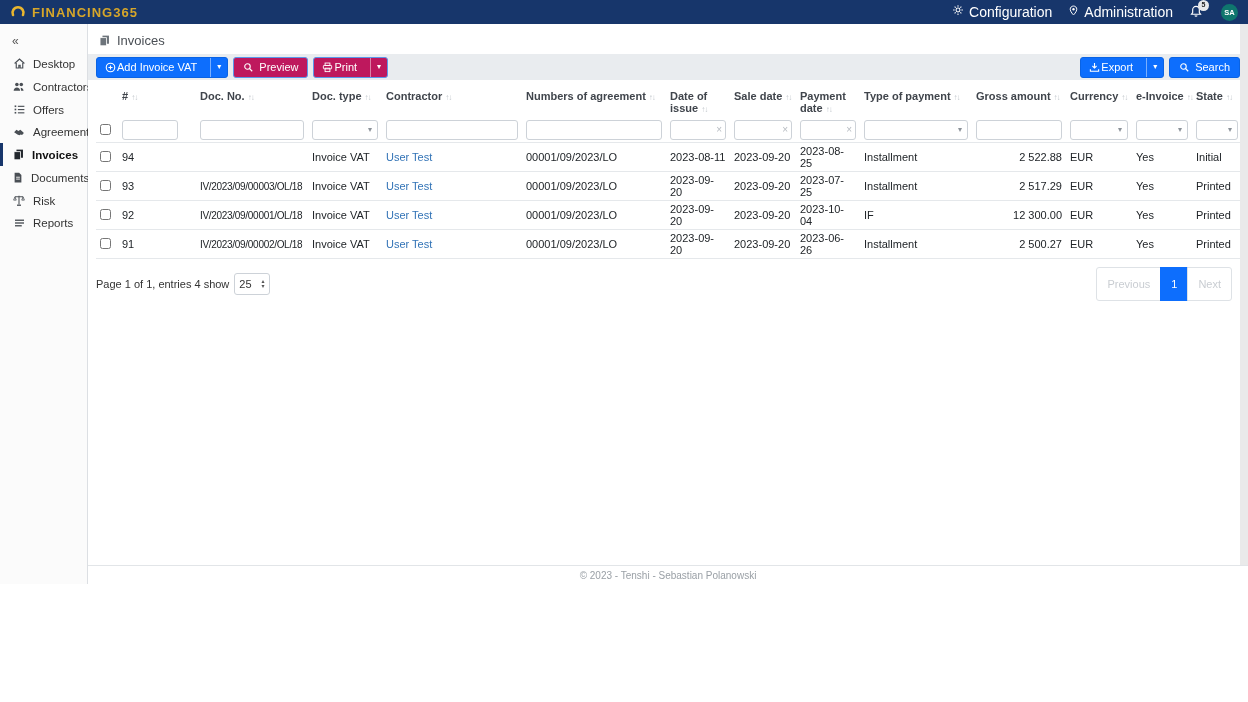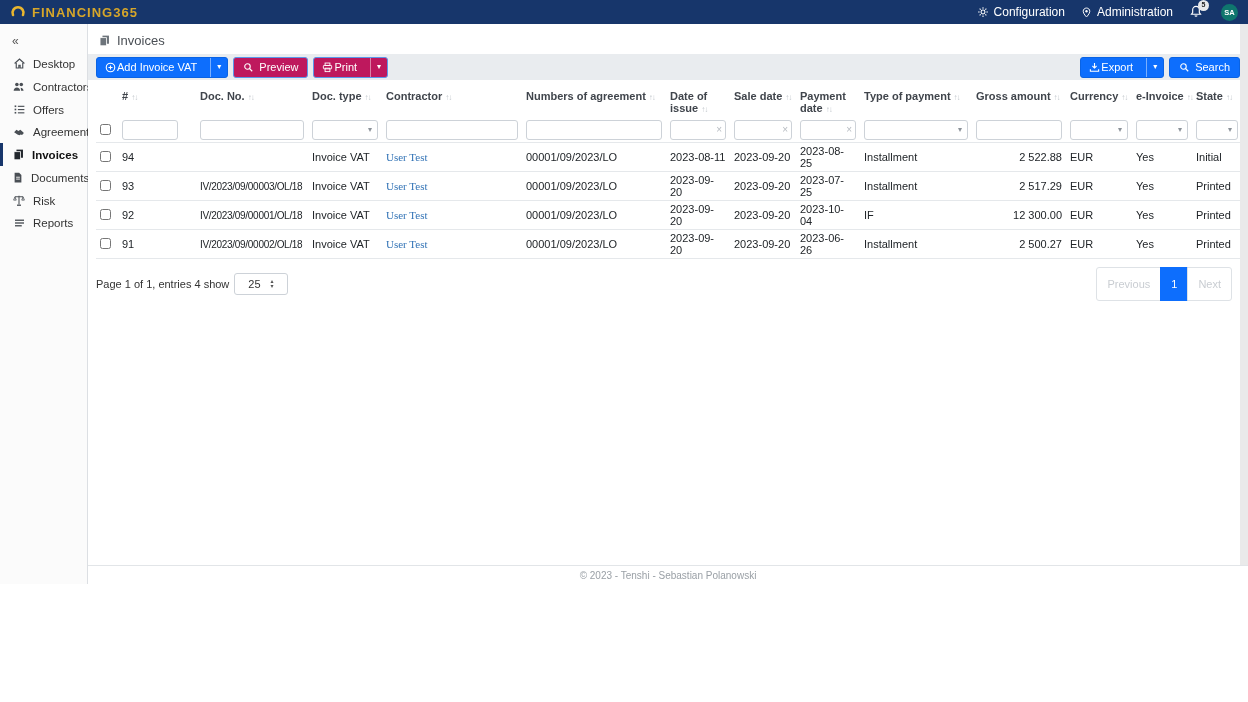--- a/index.html
+++ b/index.html
@@ -11,21 +11,21 @@
   .app { width:1248px; height:584px; display:flex; flex-direction:column; }
 
   
   .topbar {
     height:24px; background:#17366b; display:flex; align-items:center;
     padding:0 10px; color:#fff; flex:0 0 auto;
   }
   .brand { display:flex; align-items:center; gap:6px; }
   .brand-text { color:#d6a62a; font-size:13px; letter-spacing:1px; font-weight:600; }
   .top-right { margin-left:auto; display:flex; align-items:center; gap:16px; }
-  .top-link { display:flex; align-items:center; gap:5px; font-size:12px; color:#fff; cursor:pointer; }
+  .top-link { display:flex; align-items:flex-start; gap:5px; font-size:14px; color:#fff; cursor:pointer; }
   .bell-wrap { position:relative; width:16px; height:16px; }
   .badge {
     position:absolute; top:-4px; right:-4px; background:#e7e9ec; color:#222;
     font-size:7px; line-height:10px; width:11px; height:11px; text-align:center;
     border-radius:50%; font-weight:700;
   }
   .avatar {
     width:17px; height:17px; border-radius:50%; background:#0f766e; color:#fff;
     font-size:7.5px; font-weight:700; display:flex; align-items:center; justify-content:center;
   }
@@ -76,21 +76,21 @@
   th { text-align:left; font-weight:700; color:#40454c; font-size:11px; padding:4px 4px; vertical-align:top; }
   th .sort { color:#c3c8cd; font-size:8px; margin-left:3px; letter-spacing:-1px; white-space:nowrap; }
   th.nowrap { white-space:nowrap; }
   td { font-size:11px; padding:2px 4px; height:18px; vertical-align:middle; }
   tbody td { border-top:1px solid #e5e8eb; }
   tbody tr:last-child td { border-bottom:1px solid #e5e8eb; }
   .cb-cell { text-align:left; }
   input[type="checkbox"] { width:11px; height:11px; margin:0; }
   .num { text-align:right; }
   .docno { font-size:10px; letter-spacing:-0.3px; white-space:nowrap; }
-  a.link { color:#3273b6; text-decoration:none; cursor:pointer;font-family:Liberation Serif, serif; }
+  a.link { color:#3273b6; text-decoration:none; cursor:pointer; }
 
   .f-input {
     width:100%; height:20px; border:1px solid #cdd2d8; border-radius:3px;
     font-family:inherit; font-size:10.5px; padding:0 4px; background:#fff; outline:none;
   }
   .f-input.narrow { width:56px; }
   .f-wrap { position:relative; display:flex; align-items:center; }
   .f-clear {
     position:absolute; right:4px; color:#b7bcc2; font-size:10px; cursor:pointer; line-height:1;
   }
@@ -98,21 +98,21 @@
     height:20px; border:1px solid #cdd2d8; border-radius:3px; background:#fff;
     display:flex; align-items:center; justify-content:flex-end; padding:0 5px; cursor:pointer;
   }
   .f-select .caret { color:#8d939a; }
 
   
   .pagination-row { display:flex; align-items:center; padding:8px 16px 8px 8px; }
   .page-summary { display:flex; align-items:center; gap:5px; color:#333;text-align:right; }
   .size-select {
     display:flex; align-items:center; border:1px solid #cdd2d8; border-radius:3px;
-    height:22px; padding:0 13px; gap:10px; background:#fff; cursor:pointer;
+    height:22px; padding:0 4px; gap:10px; background:#fff; cursor:pointer;
   }
   .spin { display:flex; flex-direction:column; font-size:6px; color:#555; line-height:5px; }
   .pager { margin-left:auto; display:flex; }
   .page-btn {
     height:25px; min-width:26px; padding:16px 10px; display:flex; align-items:center; justify-content:center;
     border:1px solid #dee2e6; background:#fff; color:#c9cdd2; font-size:11px; cursor:default;
   }
   .page-btn.first { border-radius:3px 0 0 3px; }
   .page-btn.last { border-radius:0 3px 3px 0; margin-left:-1px; }
   .page-btn.active { background:#0d6efd; border-color:#0d6efd; color:#fff; margin-left:-1px; cursor:pointer; }

